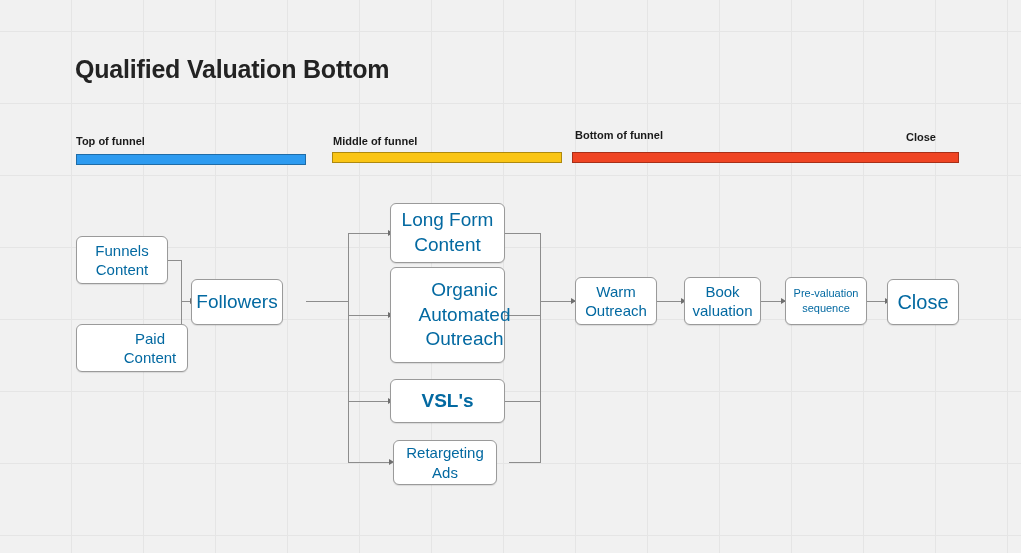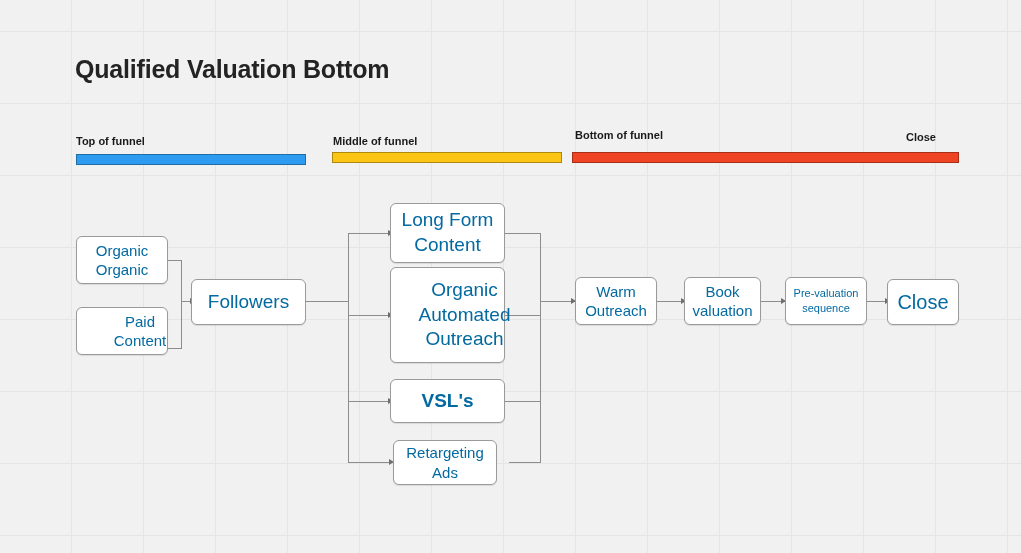--- a/index.html
+++ b/index.html
@@ -137,25 +137,25 @@
 
   <div class="edge-h" style="left:657px; top:301px; width:28px;"></div>
   <div class="arrow" style="left:681px; top:298px;"></div>
 
   <div class="edge-h" style="left:761px; top:301px; width:24px;"></div>
   <div class="arrow" style="left:781px; top:298px;"></div>
 
   <div class="edge-h" style="left:867px; top:301px; width:22px;"></div>
   <div class="arrow" style="left:885px; top:298px;"></div>
 
-  <div class="node" style="left:76px;  top:236px; width:92px;  height:48px;">Organic Organic</div>
+  <div class="node" style="left:76px;  top:236px; width:92px;  height:48px;">Funnels Content</div>
 
-  <div class="node" style="left:76px;  top:307px; width:92px;  height:48px;padding-left:40px;">Paid Content</div>
+  <div class="node" style="left:76px;  top:324px; width:112px;  height:48px;padding-left:40px;">Paid Content</div>
 
-  <div class="node lg" style="left:191px; top:279px; width:115px; height:46px;">Followers</div>
+  <div class="node lg" style="left:191px; top:279px; width:92px; height:46px;">Followers</div>
 
   <div class="node lg" style="left:390px; top:203px; width:115px; height:60px;">Long Form Content</div>
 
   <div class="node lg" style="left:390px; top:267px; width:115px; height:96px;padding-left:38px;">Organic Automated Outreach</div>
 
   <div class="node lg" style="left:390px; top:379px; width:115px; height:44px;font-weight:bold;">VSL's</div>
 
   <div class="node" style="left:393px; top:440px; width:104px; height:45px;">Retargeting Ads</div>
 
   <div class="node" style="left:575px; top:277px; width:82px;  height:48px;">Warm Outreach</div>

